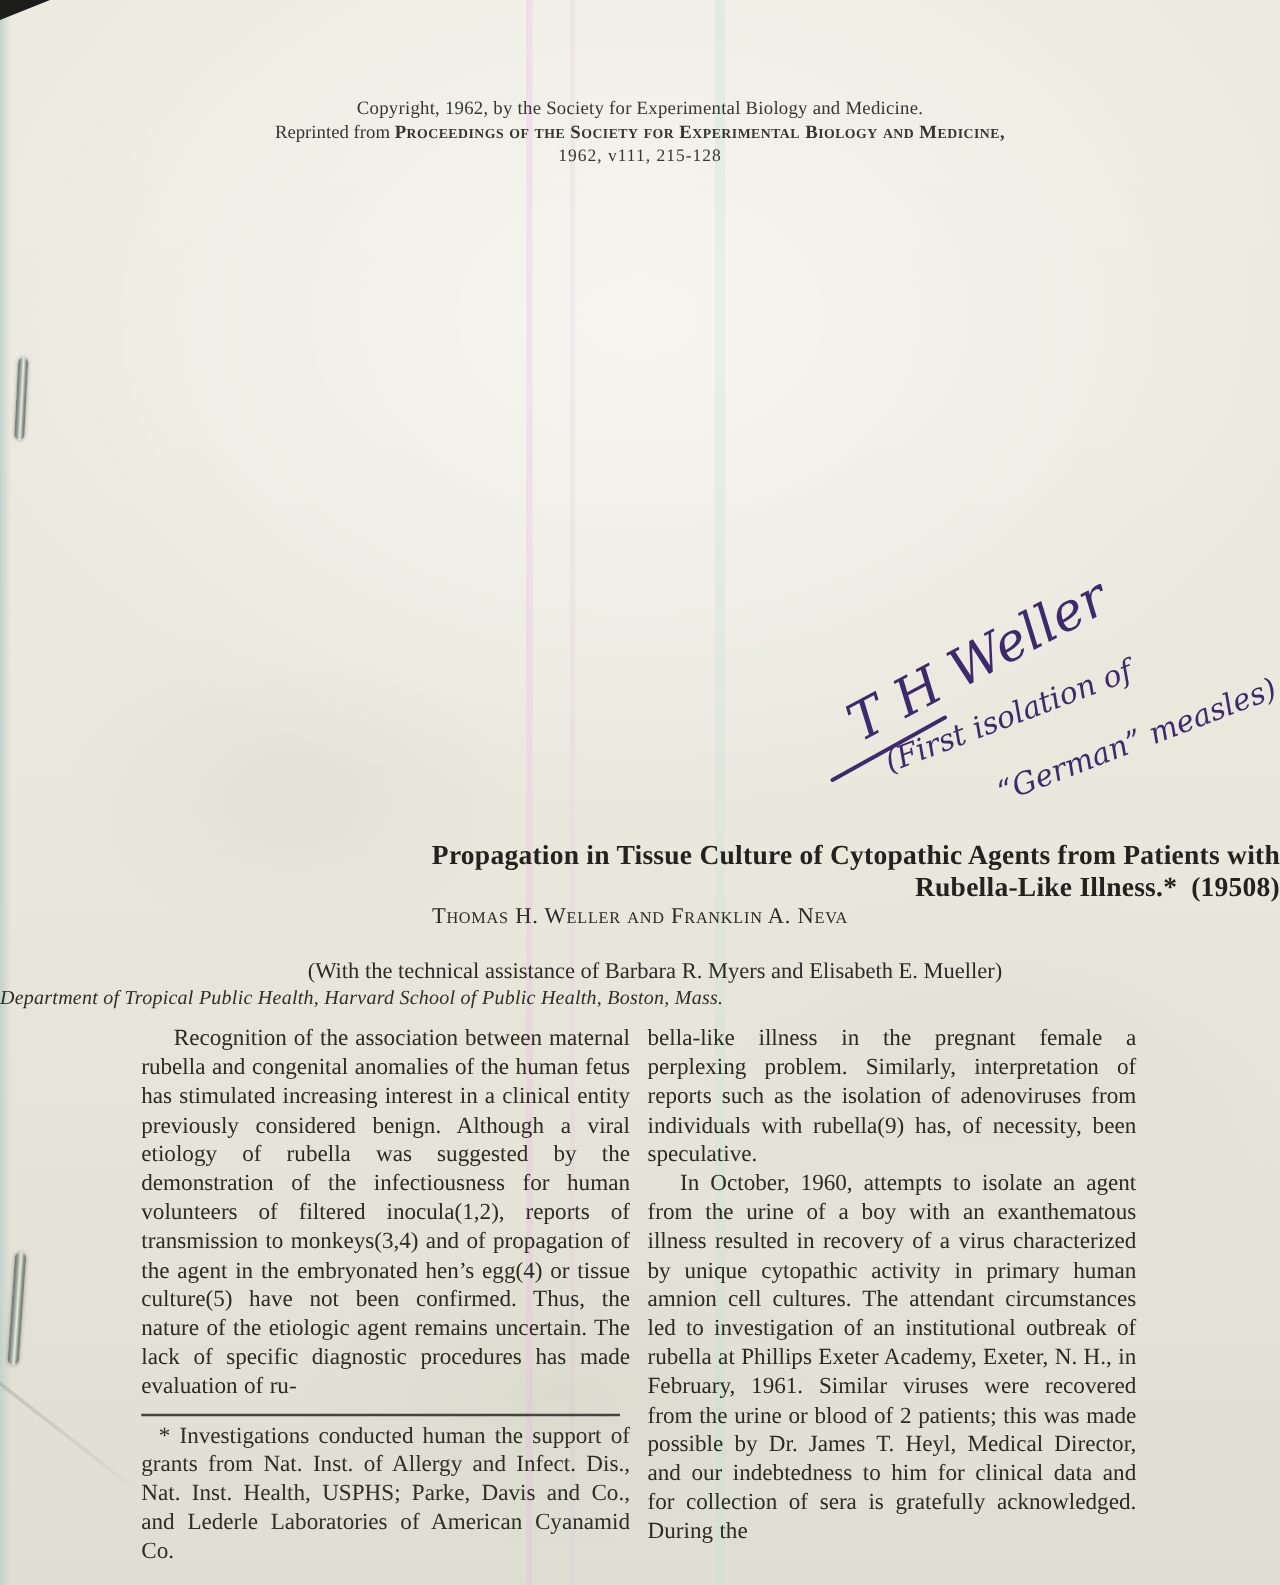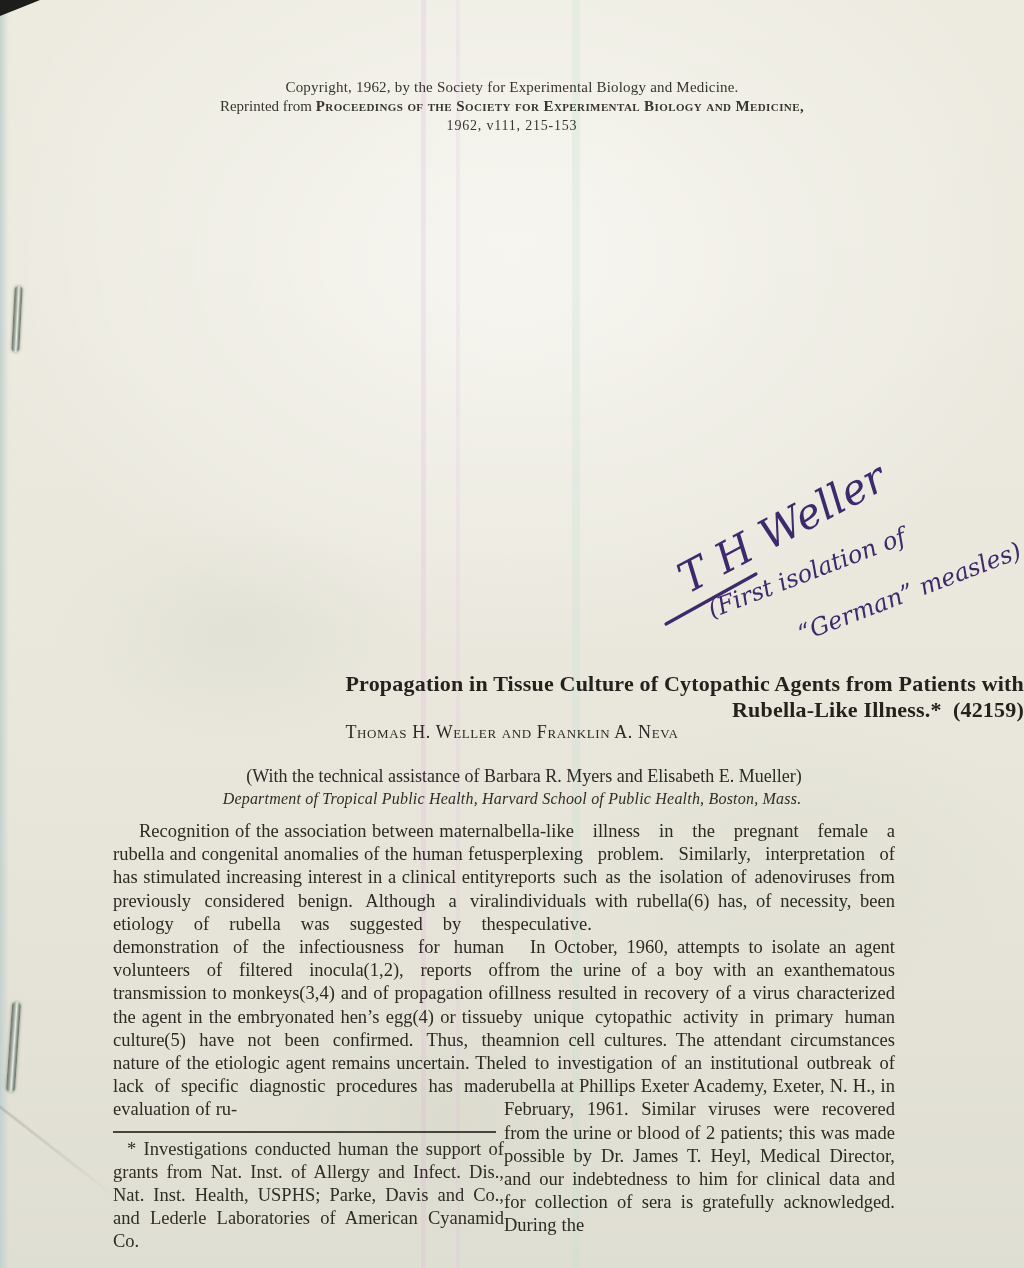--- a/index.html
+++ b/index.html
@@ -73,27 +73,27 @@
     position: absolute; left: 0; top: 722px; width: 1024px;
     text-align: center; font-variant: small-caps;
     font-size: 18px; color: #2b2a25; letter-spacing: 0.6px;
   }
   .assistance {
     position: absolute; left: 12px; top: 766px; width: 1024px;
     text-align: center; font-size: 18px; color: #2b2a25;
   }
   .affiliation {
     position: absolute; left: 0; top: 790px; width: 1024px;
-    text-align: center; font-style: italic; font-size: 16px; color: #2e2d27;
+    font-style: italic; font-size: 16px; color: #2e2d27;
     letter-spacing: 0.2px;
   }
 
   .columns {
     position: absolute; left: 113px; top: 820px; width: 796px;
-    display: flex; 
+    display: flex; gap: 14px;
     color: #2b2a23;
   }
   .col { width: 391px; }
   .col p {
     margin: 0;
     font-size: 18.5px; line-height: 23.2px;
     text-align: justify;
     word-spacing: 0.5px;
   }
   .col p.indent { text-indent: 26px; }
@@ -119,44 +119,44 @@
   <div class="streak pink1"></div>
   <div class="streak pink2"></div>
   <div class="streak cyan1"></div>
   <div class="crease"></div>
   <div class="staple top"></div>
   <div class="staple bottom"></div>
 
   <div class="reprint-header">
     <div class="l1">Copyright, 1962, by the Society for Experimental Biology and Medicine.</div>
     <div class="l2"><span>Reprinted from </span><span class="journal">Proceedings of the Society for Experimental Biology and Medicine,</span></div>
-    <div class="l3">1962, v111, 215-153</div>
+    <div class="l3">1962, v111, 215-128</div>
   </div>
 
   <svg class="annotation-svg" width="372" height="230" viewBox="0 0 372 230">
     <line x1="14" y1="182" x2="104" y2="132" stroke="#3d2a6d" stroke-width="3.2" stroke-linecap="round"></line>
     <text x="36" y="152" transform="rotate(-28 36 152)" font-size="42" fill="#3d2a6d">T H Weller</text>
     <text x="60" y="176" transform="rotate(-21 60 176)" font-size="24" fill="#3d2a6d">(First isolation of</text>
     <text x="150" y="200" transform="rotate(-21 150 200)" font-size="24" fill="#3d2a6d">“German” measles)</text>
   </svg>
 
   <div class="paper-title">
     <div>Propagation in Tissue Culture of Cytopathic Agents from Patients with</div>
-    <div>Rubella-Like Illness.* (42159)</div>
+    <div>Rubella-Like Illness.* (19508)</div>
   </div>
 
   <div class="authors">Thomas H. Weller and Franklin A. Neva</div>
   <div class="assistance">(With the technical assistance of Barbara R. Myers and Elisabeth E. Mueller)</div>
   <div class="affiliation">Department of Tropical Public Health, Harvard School of Public Health, Boston, Mass.</div>
 
   <div class="columns">
     <div class="col">
       <p class="indent">Recognition of the association between maternal rubella and congenital anomalies of the human fetus has stimulated increasing interest in a clinical entity previously considered benign.  Although a viral etiology of rubella was suggested by the demonstration of the infectiousness for human volunteers of filtered inocula(1,2), reports of transmission to monkeys(3,4) and of propagation of the agent in the embryonated hen’s egg(4) or tissue culture(5) have not been confirmed. Thus, the nature of the etiologic agent remains uncertain.  The lack of specific diagnostic procedures has made evaluation of ru-</p>
       <hr class="footnote-rule">
       <p class="footnote">* Investigations conducted human the support of grants from Nat. Inst. of Allergy and Infect. Dis., Nat. Inst. Health, USPHS; Parke, Davis and Co., and Lederle Laboratories of American Cyanamid Co.</p>
     </div>
     <div class="col">
-      <p>bella-like illness in the pregnant female a perplexing problem.  Similarly, interpretation of reports such as the isolation of adenoviruses from individuals with rubella(6) has, of necessity, been speculative.</p>
+      <p>bella-like illness in the pregnant female a perplexing problem.  Similarly, interpretation of reports such as the isolation of adenoviruses from individuals with rubella(9) has, of necessity, been speculative.</p>
       <p class="indent">In October, 1960, attempts to isolate an agent from the urine of a boy with an exanthematous illness resulted in recovery of a virus characterized by unique cytopathic activity in primary human amnion cell cultures. The attendant circumstances led to investigation of an institutional outbreak of rubella at Phillips Exeter Academy, Exeter, N. H., in February, 1961.  Similar viruses were recovered from the urine or blood of 2 patients; this was made possible by Dr. James T. Heyl, Medical Director, and our indebtedness to him for clinical data and for collection of sera is gratefully acknowledged.  During the</p>
     </div>
   </div>
 
 </div>
 
 </body></html>

